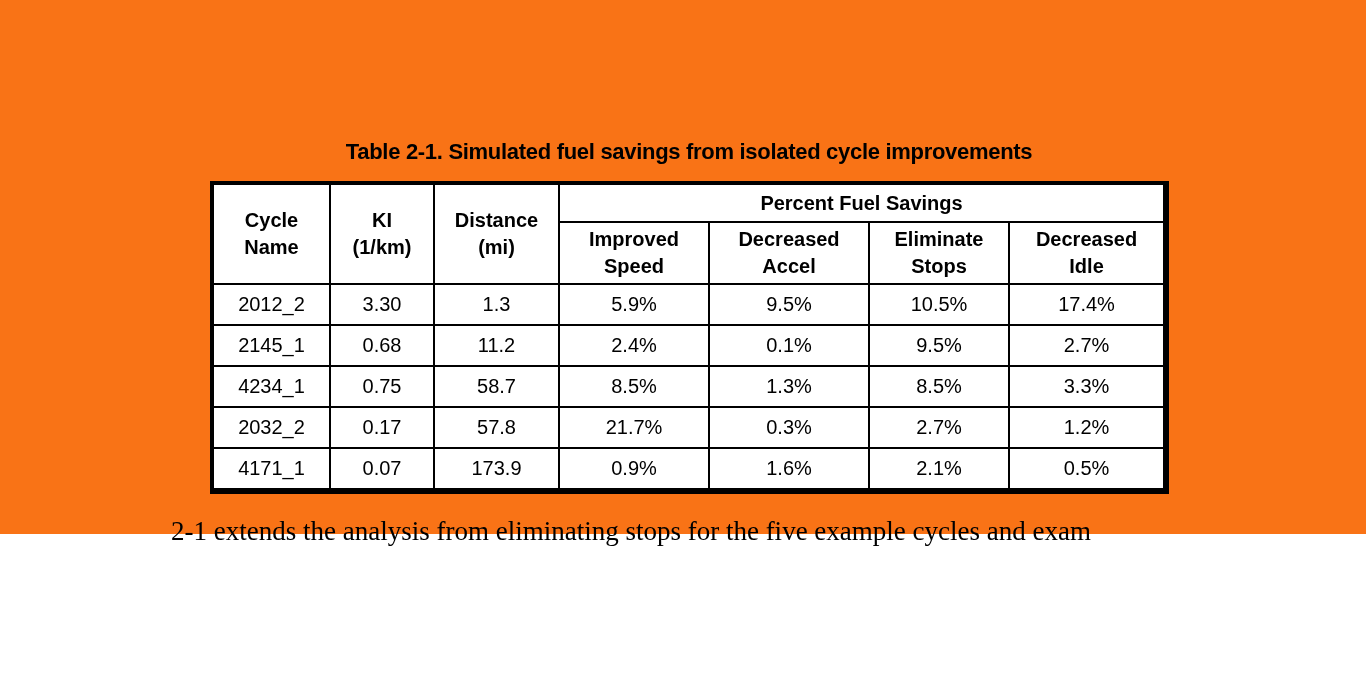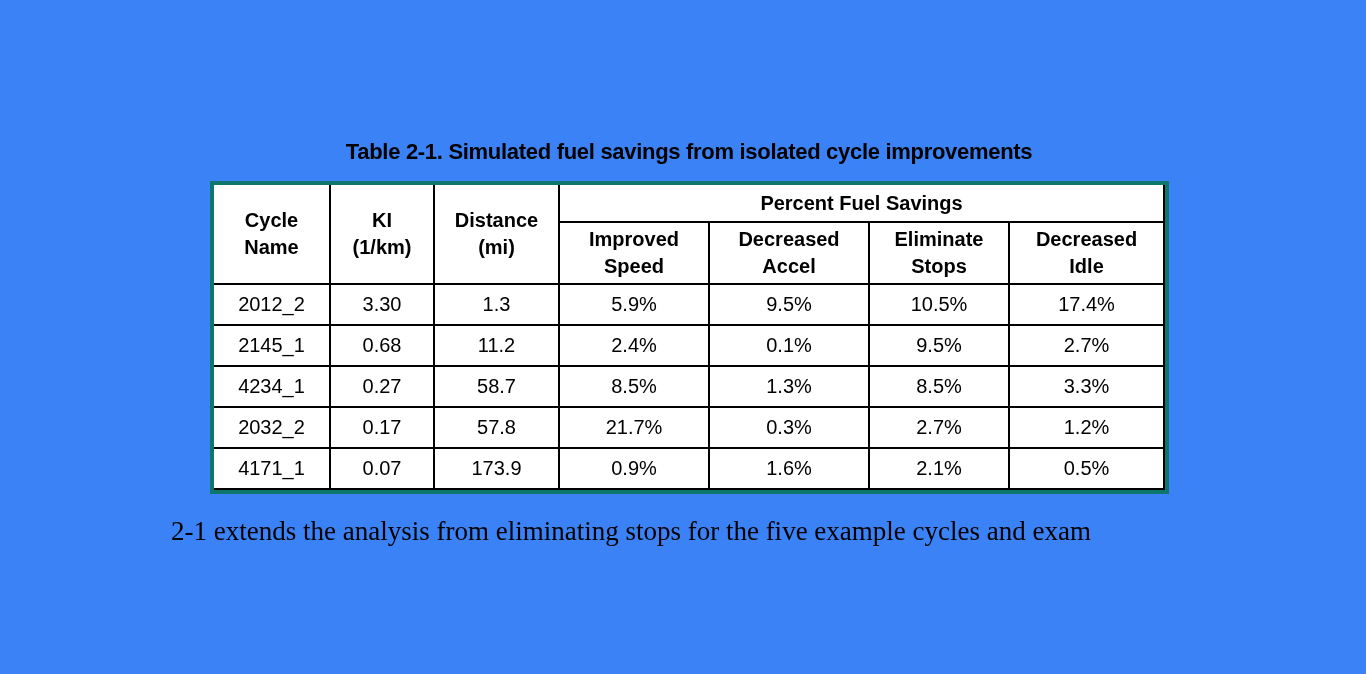--- a/index.html
+++ b/index.html
@@ -3,36 +3,36 @@
 <meta charset="utf-8">
 <style>
   html, body { margin: 0; padding: 0; }
   body {
     width: 1366px; height: 674px;
     background: #ffffff;
     font-family: "Liberation Sans", sans-serif;
     color: #000000;
     overflow: hidden;
   }
-  .page { position: relative; width: 1366px; height: 674px; background: #3b82f6; }
+  .page { position: relative; width: 1366px; height: 534px; background: #f97316; }
 
   .doc-title {
     position: absolute;
     left: 210px; top: 139px; width: 958px;
     text-align: center;
     font-weight: bold;
     font-size: 22px;
     letter-spacing: -0.3px;
     white-space: nowrap;
   }
 
   .highlight-box {
     position: absolute;
     left: 210px; top: 181px;
-    border: 4px solid #0f766e;
+    border: 4px solid #000000;
     background: #ffffff;
   }
 
   table.data-table {
     border-collapse: collapse;
     table-layout: fixed;
     width: 950px;
     background: #ffffff;
   }
   table.data-table th, table.data-table td {
@@ -119,21 +119,21 @@
         <td>2145_1</td>
         <td>0.68</td>
         <td>11.2</td>
         <td>2.4%</td>
         <td>0.1%</td>
         <td>9.5%</td>
         <td>2.7%</td>
       </tr>
       <tr>
         <td>4234_1</td>
-        <td>0.27</td>
+        <td>0.75</td>
         <td>58.7</td>
         <td>8.5%</td>
         <td>1.3%</td>
         <td>8.5%</td>
         <td>3.3%</td>
       </tr>
       <tr>
         <td>2032_2</td>
         <td>0.17</td>
         <td>57.8</td>

